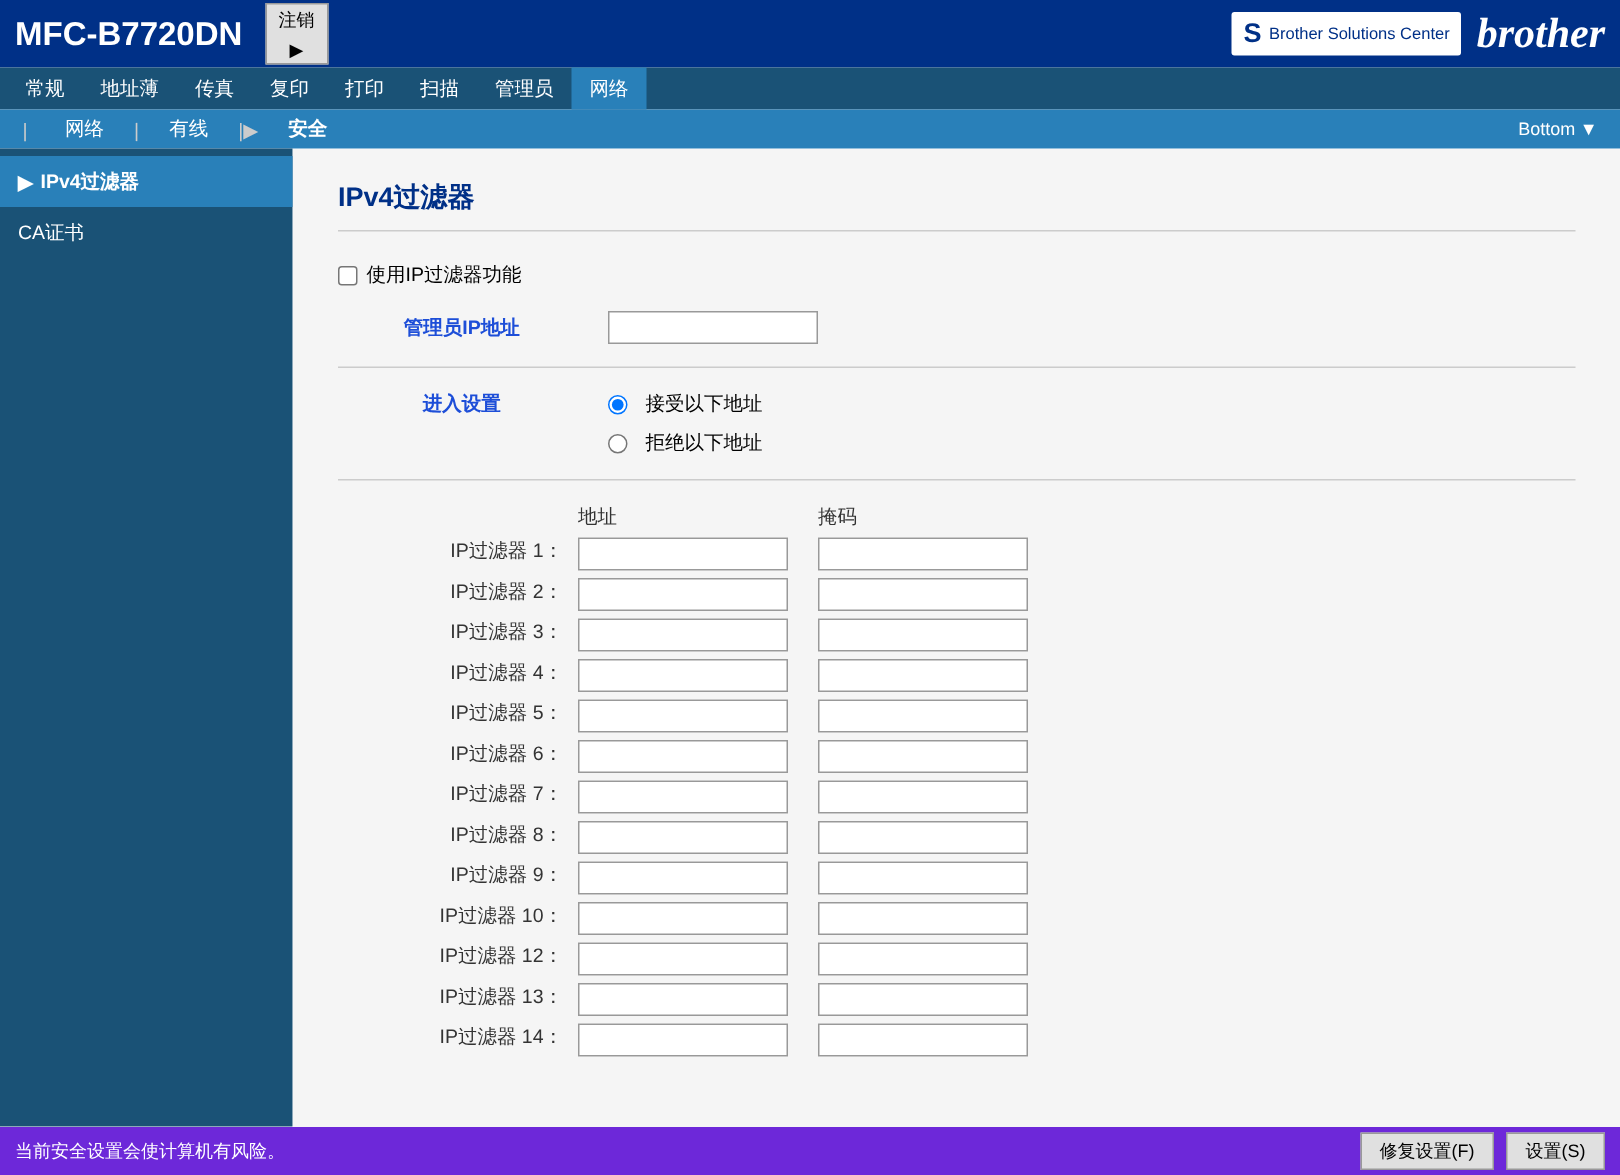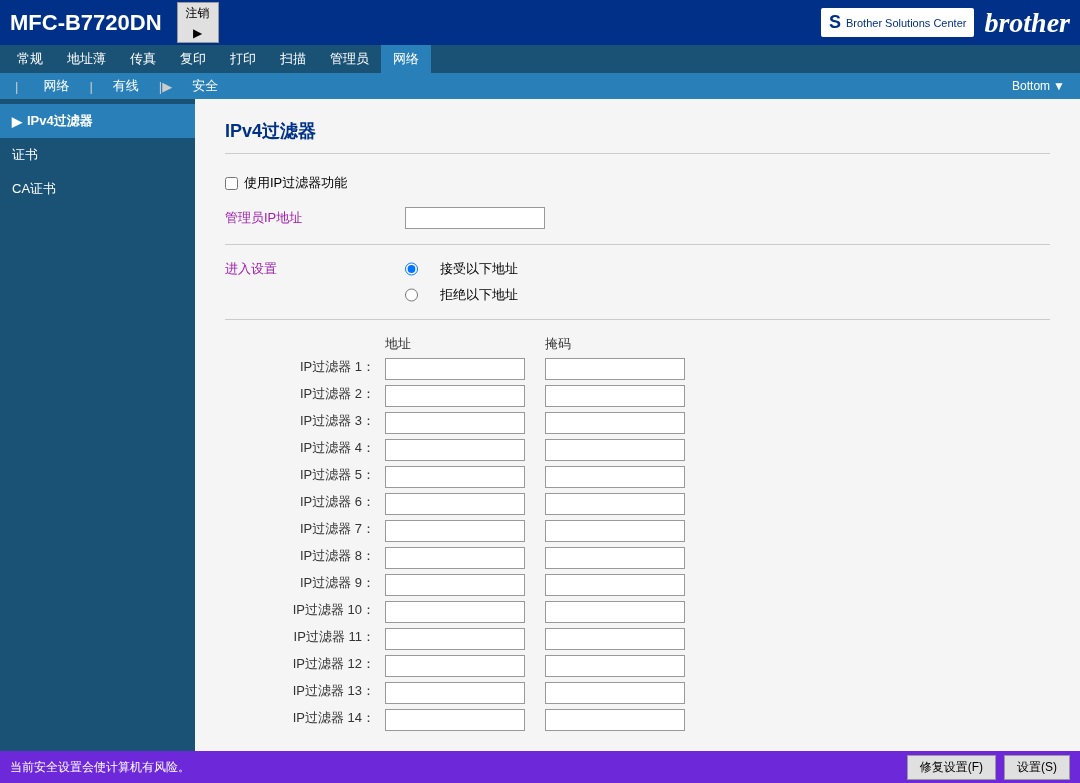--- a/index.html
+++ b/index.html
@@ -14,46 +14,46 @@
     .solutions-center { background: #fff; padding: 4px 8px; display: flex; align-items: center; gap: 5px; font-size: 11px; color: #003087; border-radius: 2px; }
 
     
     .nav-tabs { background: #1a5276; height: 28px; display: flex; align-items: stretch; padding: 0 5px; }
     .nav-tab { color: #fff; padding: 12px 12px; display: flex; align-items: center; font-size: 13px; cursor: pointer; border: none; background: transparent; font-family: Liberation Serif, serif; }
     .nav-tab.active { background: #2980b9; }
 
     
     .sub-nav { background: #2980b9; height: 26px; display: flex; align-items: center; padding: 0 15px; gap: 0; }
     .sub-nav-item { color: #fff; padding: 0 20px; font-size: 13px; cursor: pointer; display: flex; align-items: center; gap: 5px; }
-    .sub-nav-item.active { font-weight: normal; }
+    .sub-nav-item.active { font-weight: bold; }
     .bottom-bar-right { margin-left: auto; color: #fff; font-size: 12px; display: flex; align-items: center; gap: 3px; cursor: pointer; }
 
     
     .layout { display: flex; height: calc(783px - 45px - 28px - 26px - 32px); }
 
     
     .sidebar { width: 195px; background: #1a5276; flex-shrink: 0; padding: 5px 0; }
     .sidebar-item { padding: 8px 12px; color: #fff; font-size: 13px; cursor: pointer; display: flex; align-items: center; gap: 5px; }
     .sidebar-item.active { background: #2980b9; font-weight: bold; }
 
     
     .main-content { flex: 1; background: #f5f5f5; overflow-y: auto; padding: 20px 30px; }
     .page-title { font-size: 18px; color: #003087; font-weight: bold; padding-bottom: 10px; border-bottom: 1px solid #ccc; margin-bottom: 20px; }
     .form-row { display: flex; align-items: center; margin-bottom: 12px; }
-    .form-label { width: 180px; font-size: 13px; color: #a21caf; text-align: left; padding-right: 15px; }
+    .form-label { width: 180px; font-size: 13px; color: #1d4ed8; text-align: center; padding-right: 15px; font-weight: bold; }
     .form-input { border: 1px solid #999; height: 22px; width: 140px; padding: 2px 4px; font-size: 12px; }
 
     .checkbox-row { display: flex; align-items: center; margin-bottom: 15px; gap: 6px; }
     .checkbox-row input { margin: 0; }
 
     .divider { border: none; border-top: 1px solid #ccc; margin: 15px 0; }
 
     
     .radio-group { display: flex; flex-direction: column; gap: 8px; }
-    .radio-row { display: flex; gap: 22px; font-size: 13px; }
+    .radio-row { display: flex; align-items: center; gap: 12px; font-size: 13px; }
 
     
     .filter-table { margin-top: 10px; }
     .filter-header { display: flex; margin-bottom: 5px; margin-left: 160px; gap: 0; }
     .filter-col-label { width: 160px; text-align: left; font-size: 13px; color: #333; font-weight: normal; }
     .filter-row { display: flex; align-items: flex-start; margin-bottom: 5px; }
     .filter-row-label { width: 160px; text-align: right; padding-right: 10px; font-size: 13px; color: #333; }
     .filter-addr-input { width: 140px; border: 1px solid #999; height: 22px; padding: 2px 4px; font-size: 12px; margin-right: 20px; }
     .filter-mask-input { width: 140px; border: 1px solid #999; height: 22px; padding: 2px 4px; font-size: 12px; }
 
@@ -110,23 +110,20 @@
     <span>▼</span>
   </div>
 </div>
 
 <div class="layout">
 
   <div class="sidebar">
     <div class="sidebar-item active">
       <span>▶</span>
       <span>IPv4过滤器</span>
-    </div>
-    <div class="sidebar-item">
-      <span>证书</span>
     </div>
     <div class="sidebar-item">
       <span>CA证书</span>
     </div>
   </div>
 
   <div class="main-content">
     <div class="page-title">IPv4过滤器</div>
 
     <div class="checkbox-row">
@@ -208,25 +205,20 @@
         <span class="filter-row-label">IP过滤器 9：</span>
         <input type="text" class="filter-addr-input" style="">
         <input type="text" class="filter-mask-input" style="">
       </div>
       <div class="filter-row">
         <span class="filter-row-label">IP过滤器 10：</span>
         <input type="text" class="filter-addr-input" style="">
         <input type="text" class="filter-mask-input" style="">
       </div>
       <div class="filter-row">
-        <span class="filter-row-label">IP过滤器 11：</span>
-        <input type="text" class="filter-addr-input" style="">
-        <input type="text" class="filter-mask-input" style="">
-      </div>
-      <div class="filter-row">
         <span class="filter-row-label">IP过滤器 12：</span>
         <input type="text" class="filter-addr-input" style="">
         <input type="text" class="filter-mask-input" style="">
       </div>
       <div class="filter-row">
         <span class="filter-row-label">IP过滤器 13：</span>
         <input type="text" class="filter-addr-input" style="">
         <input type="text" class="filter-mask-input" style="">
       </div>
       <div class="filter-row">

